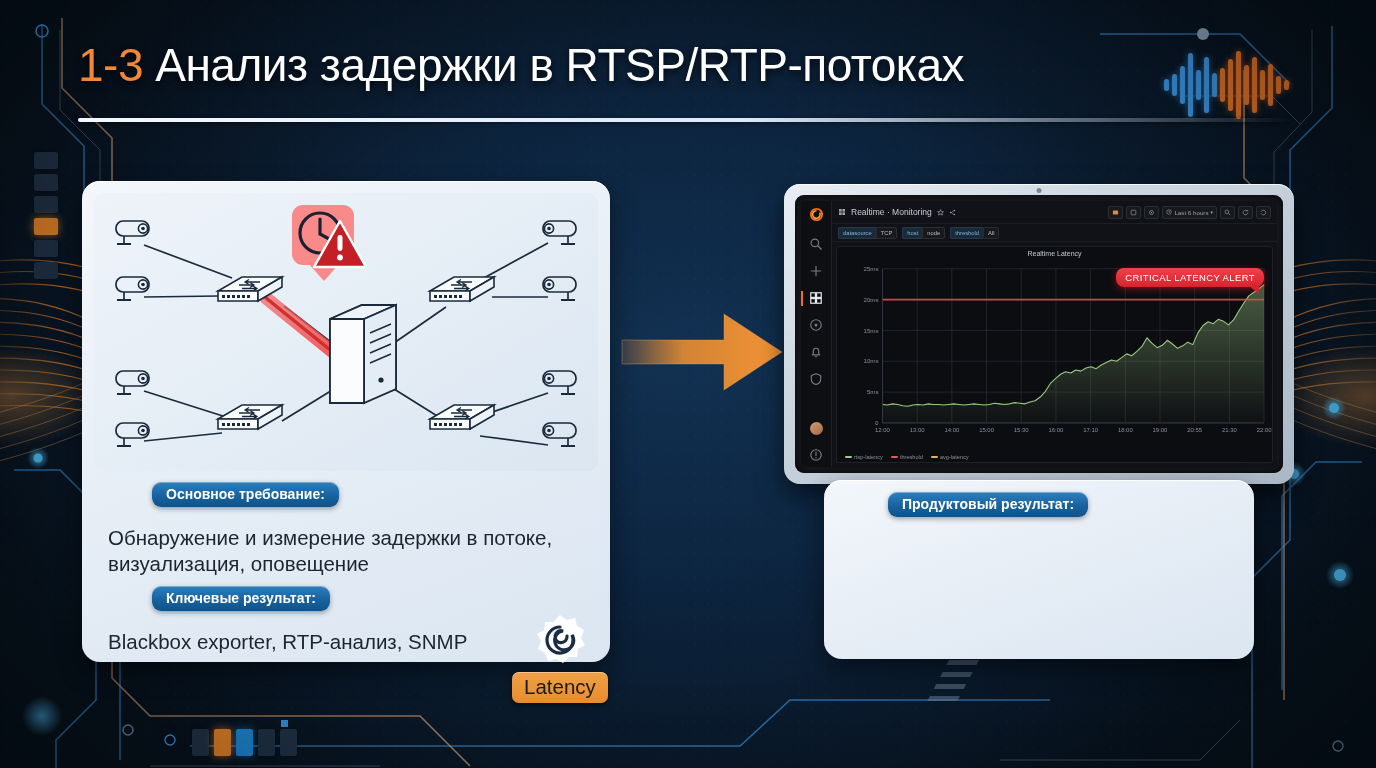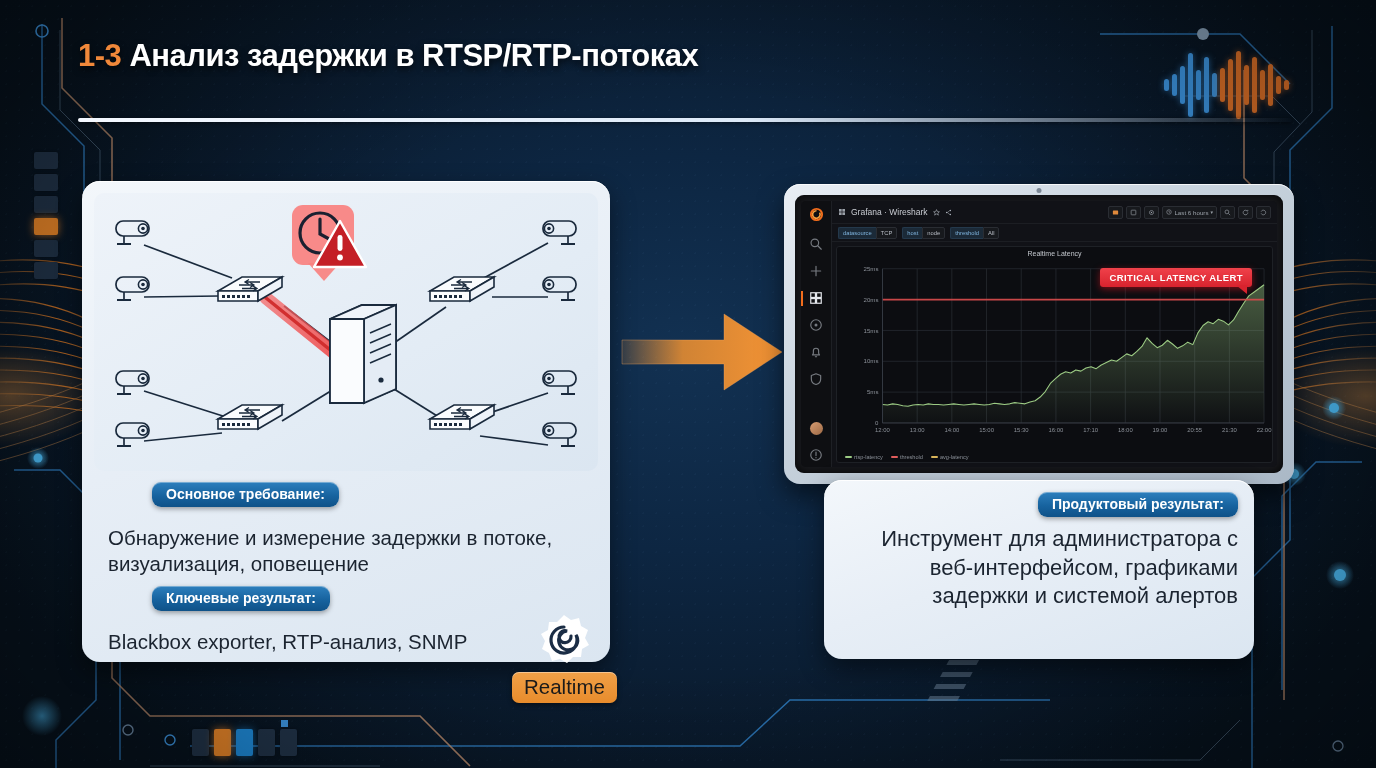--- a/index.html
+++ b/index.html
@@ -43,21 +43,21 @@
   
   .waveform { position:absolute; display:flex; align-items:center; gap:3px; height:110px; }
   .waveform i { display:block; width:5px; border-radius:3px; }
   .wf-b { background:#3f9ae8; box-shadow:0 0 6px rgba(63,154,232,.65); }
   .wf-o { background:#e8762a; box-shadow:0 0 6px rgba(232,118,42,.65); }
 
   svg.deco { position:absolute; inset:0; width:1376px; height:768px; }
 
   
   .header { position:absolute; left:78px; top:38px; }
-  .title { font-size:31px; font-weight:bold; letter-spacing:-.5px; white-space:nowrap;
+  .title { font-size:46px; font-weight:normal; letter-spacing:-.5px; white-space:nowrap;
            text-shadow:0 3px 7px rgba(0,0,0,.75); }
   .title .num { color:#f0883a; }
   .title .txt { color:#ffffff; }
   .rule { position:absolute; left:78px; top:118px; width:1214px; height:4px;
           background:linear-gradient(90deg,#f4f8ff 0%,#dce9f8 55%,rgba(180,210,240,0) 100%);
           border-radius:2px; box-shadow:0 1px 4px rgba(0,0,0,.5); }
 
   
   .card {
     position:absolute; border-radius:18px;
@@ -118,34 +118,34 @@
   .g-var .vlbl { background:#1b2a38; color:#7fb4de; font-size:5.8px; padding:2px 4px;
                  border:1px solid #24394c; border-right:none; border-radius:2px 0 0 2px; white-space:nowrap; }
   .g-var .vval { background:#17191d; color:#b9bec6; font-size:5.8px; padding:2px 4px;
                  border:1px solid #2a2d33; border-radius:0 2px 2px 0; white-space:nowrap; }
   .g-panel { flex:1; margin:4px; border:1px solid #1e2126; border-radius:3px;
              background:#0c0d11; position:relative; overflow:hidden; }
   .g-panel-title { position:absolute; top:3px; left:0; right:0; text-align:center;
                    color:#c2c6cc; font-size:7px; }
   .g-chart { position:absolute; inset:0; }
   .alert-badge {
-    position:absolute; top:21px; right:20px;
+    position:absolute; top:21px; right:8px;
     background:linear-gradient(180deg,#f0414a 0%,#d8232e 100%);
-    color:#fff; font-size:9.5px; font-weight:bold; letter-spacing:.4px;
-    padding:4px 9px; border-radius:3px; white-space:nowrap;
+    color:#fff; font-size:9.5px; font-weight:normal; letter-spacing:.4px;
+    padding:4px 9px; border-radius:8px; white-space:nowrap;
     box-shadow:0 2px 7px rgba(200,20,30,.6);
   }
   .alert-badge:after{ content:""; position:absolute; right:5px; bottom:-7px;
     border-left:11px solid transparent; border-right:0 solid transparent;
     border-top:9px solid #d8232e; }
   .g-legend { position:absolute; left:8px; bottom:2px; display:flex; gap:8px; align-items:center; }
   .g-legend span { color:#8b9098; font-size:5.6px; display:flex; align-items:center; gap:2px; }
   .g-legend i { width:7px; height:1.6px; display:block; border-radius:1px; }
 
-  #card-right { left:824px; top:480px; width:430px; height:179px; padding:12px 16px; text-align:right; }
+  #card-right { left:824px; top:480px; width:430px; height:179px; padding:12px 16px; text-align:left; }
   .right-body { color:#1b2430; font-size:22px; line-height:1.3; margin-top:8px; }
 
   
   #arrow { position:absolute; left:620px; top:300px; width:166px; height:104px; }
 
   
   .tools { position:absolute; left:512px; top:614px; width:396px; display:flex;
            justify-content:space-between; align-items:flex-end; }
   .tool { display:flex; flex-direction:column; align-items:center; gap:6px; }
   .tool .ticon { height:52px; display:flex; align-items:flex-end; justify-content:center; }
@@ -520,21 +520,21 @@
 
           <div class="g-main">
 
             <div class="g-topbar">
               <svg style="width:8px;height:8px" viewBox="0 0 24 24">
                 <rect x="3" y="3" width="8" height="8" fill="#9aa0a8"></rect>
                   <rect x="13" y="3" width="8" height="8" fill="#9aa0a8"></rect>
                 <rect x="3" y="13" width="8" height="8" fill="#9aa0a8"></rect>
                   <rect x="13" y="13" width="8" height="8" fill="#9aa0a8"></rect>
               </svg>
-              <span class="g-title">Grafana · Wireshark</span>
+              <span class="g-title">Realtime · Monitoring</span>
               <svg style="width:7px;height:7px" viewBox="0 0 24 24">
                 <path d="M12,2 L15,9 L22,9.5 L16.5,14 L18.5,21 L12,17 L5.5,21 L7.5,14 L2,9.5 L9,9 Z" fill="none" stroke="#b6bcc4" stroke-width="2"></path>
               </svg>
               <svg style="width:7px;height:7px" viewBox="0 0 24 24">
                 <circle cx="6" cy="12" r="2.6" fill="#b6bcc4"></circle>
                   <circle cx="18" cy="5" r="2.6" fill="#b6bcc4"></circle>
                 <circle cx="18" cy="19" r="2.6" fill="#b6bcc4"></circle>
                 <path d="M8.4,11 L15.6,6.5 M8.4,13 L15.6,17.5" stroke="#b6bcc4" stroke-width="1.7"></path>
               </svg>
 
@@ -669,30 +669,29 @@
             </div>
           </div>
 
         </div>
       </div>
     </div>
   </div>
 
   <div class="card" id="card-right">
     <span class="pill">Продуктовый результат:</span>
-    <div class="right-body">Инструмент для администратора с веб-интерфейсом, графиками задержки и системой алертов</div>
   </div>
 
   <div class="tools">
 
 
     <div class="tool">
       <div class="ticon">
         <svg width="52" height="52" viewBox="0 0 52 52">
           <path d="M26,1 L33,6 L41,4 L43,12 L50,16 L47,24 L51,31 L44,35 L43,43 L35,43 L29,49 L22,45 L14,47 L11,39 L4,35 L7,27 L3,20 L10,16 L11,8 L19,8 Z" fill="#fff"></path>
           <path d="M26,13 a13,13 0 1,0 12,8 a9.5,9.5 0 1,1 -9,-4 a6,6 0 1,0 4,5" fill="none" stroke="#1b2d45" stroke-width="3.2" stroke-linecap="round"></path>
         </svg>
       </div>
-      <span class="tlbl">Realtime</span>
+      <span class="tlbl">Latency</span>
     </div>
   </div>
 
 </div>
 
 </body></html>

